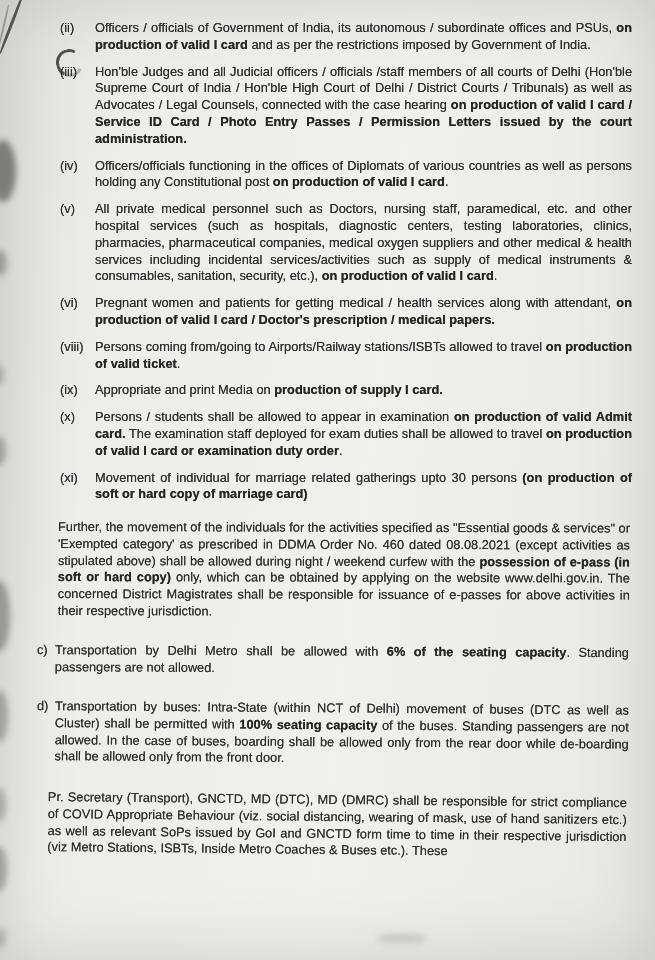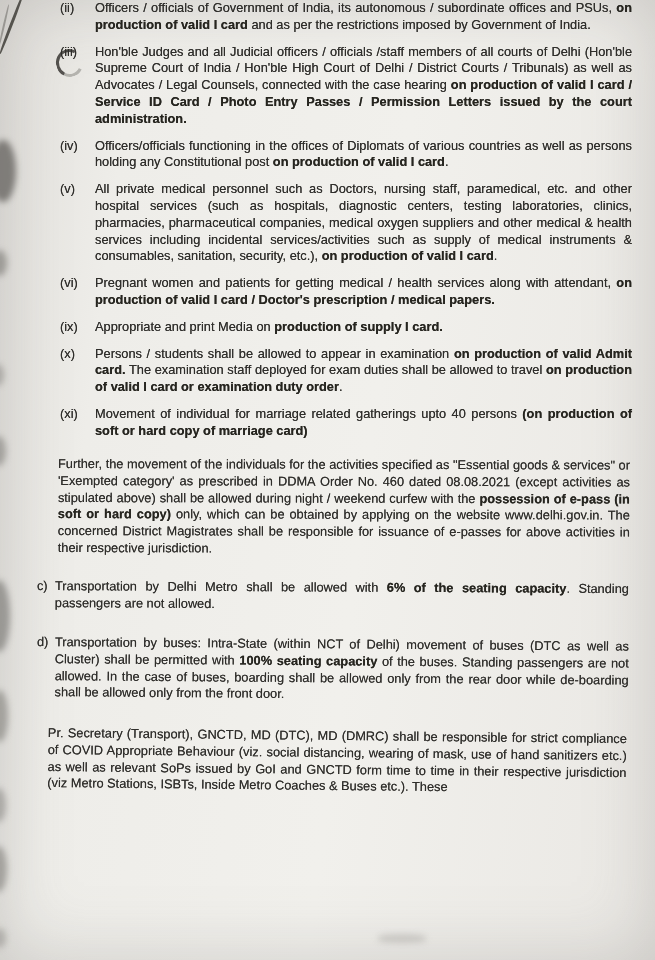--- a/index.html
+++ b/index.html
@@ -5,20 +5,21 @@
   html,body { margin:0; padding:0; background:#9a9894; }
   .page {
     position:relative; width:655px; height:960px; overflow:hidden;
     background:linear-gradient(97deg,#e2e0dc 0%, #eeede9 18%, #f1f0ec 55%, #eae8e4 100%);
     box-shadow: inset 0 0 70px rgba(118,116,110,0.28);
     font-family:"Liberation Sans", sans-serif;
     color:#2f2e2b;
   }
   .content {
     position:absolute; left:0; top:0; right:0;
+    padding-top:20px;
     font-size:12.8px; line-height:16.8px;
     text-shadow:0 0 0.4px rgba(47,46,43,0.85);
   }
   .block { margin-bottom:10px; }
   .numbered { display:flex; margin-left:60px; margin-right:23px; }
   .numbered .label { flex:0 0 35px; }
   .lettered { display:flex; margin-left:37px; margin-right:26px; }
   .lettered .label { flex:0 0 18px; }
   .body { flex:1 1 auto; text-align:justify; }
   .paragraph { margin-left:58px; margin-right:25px; text-align:justify; }
@@ -83,31 +84,35 @@
         <div class="body"><span>Officers/officials functioning in the offices of Diplomats of various countries as well as persons holding any Constitutional post </span><span class="bold">on production of valid I card</span><span>.</span></div>
       </div>
       <div class="block numbered block-3">
         <span class="label">(v)</span>
         <div class="body"><span>All private medical personnel such as Doctors, nursing staff, paramedical, etc. and other hospital services (such as hospitals, diagnostic centers, testing laboratories, clinics, pharmacies, pharmaceutical companies, medical oxygen suppliers and other medical &amp; health services including incidental services/activities such as supply of medical instruments &amp; consumables, sanitation, security, etc.), </span><span class="bold">on production of valid I card</span><span>.</span></div>
       </div>
       <div class="block numbered block-4">
         <span class="label">(vi)</span>
         <div class="body"><span>Pregnant women and patients for getting medical / health services along with attendant, </span><span class="bold">on production of valid I card / Doctor's prescription / medical papers.</span></div>
       </div>
+      <div class="block numbered block-6">
+        <span class="label">(viii)</span>
+        <div class="body"><span>Persons coming from/going to Airports/Railway stations/ISBTs allowed to travel </span><span class="bold">on production of valid ticket</span><span>.</span></div>
+      </div>
       <div class="block numbered block-7">
         <span class="label">(ix)</span>
         <div class="body"><span>Appropriate and print Media on </span><span class="bold">production of supply I card.</span></div>
       </div>
       <div class="block numbered block-8">
         <span class="label">(x)</span>
         <div class="body"><span>Persons / students shall be allowed to appear in examination </span><span class="bold">on production of valid Admit card.</span><span> The examination staff deployed for exam duties shall be allowed to travel </span><span class="bold">on production of valid I card or examination duty order</span><span>.</span></div>
       </div>
       <div class="block numbered block-9">
         <span class="label">(xi)</span>
-        <div class="body"><span>Movement of individual for marriage related gatherings upto 40 persons </span><span class="bold">(on production of soft or hard copy of marriage card)</span></div>
+        <div class="body"><span>Movement of individual for marriage related gatherings upto 30 persons </span><span class="bold">(on production of soft or hard copy of marriage card)</span></div>
       </div>
       <div class="block paragraph block-10">
         <div class="body"><span>Further, the movement of the individuals for the activities specified as "Essential goods &amp; services" or 'Exempted category' as prescribed in DDMA Order No. 460 dated 08.08.2021 (except activities as stipulated above) shall be allowed during night / weekend curfew with the </span><span class="bold">possession of e-pass (in soft or hard copy)</span><span> only, which can be obtained by applying on the website </span><span class="underline">www.delhi.gov.in</span><span>. The concerned District Magistrates shall be responsible for issuance of e-passes for above activities in their respective jurisdiction.</span></div>
       </div>
       <div class="block lettered block-11">
         <span class="label">c)</span>
         <div class="body"><span>Transportation by Delhi Metro shall be allowed with </span><span class="bold">6% of the seating capacity</span><span>. Standing passengers are not allowed.</span></div>
       </div>
       <div class="block lettered block-12">
         <span class="label">d)</span>

